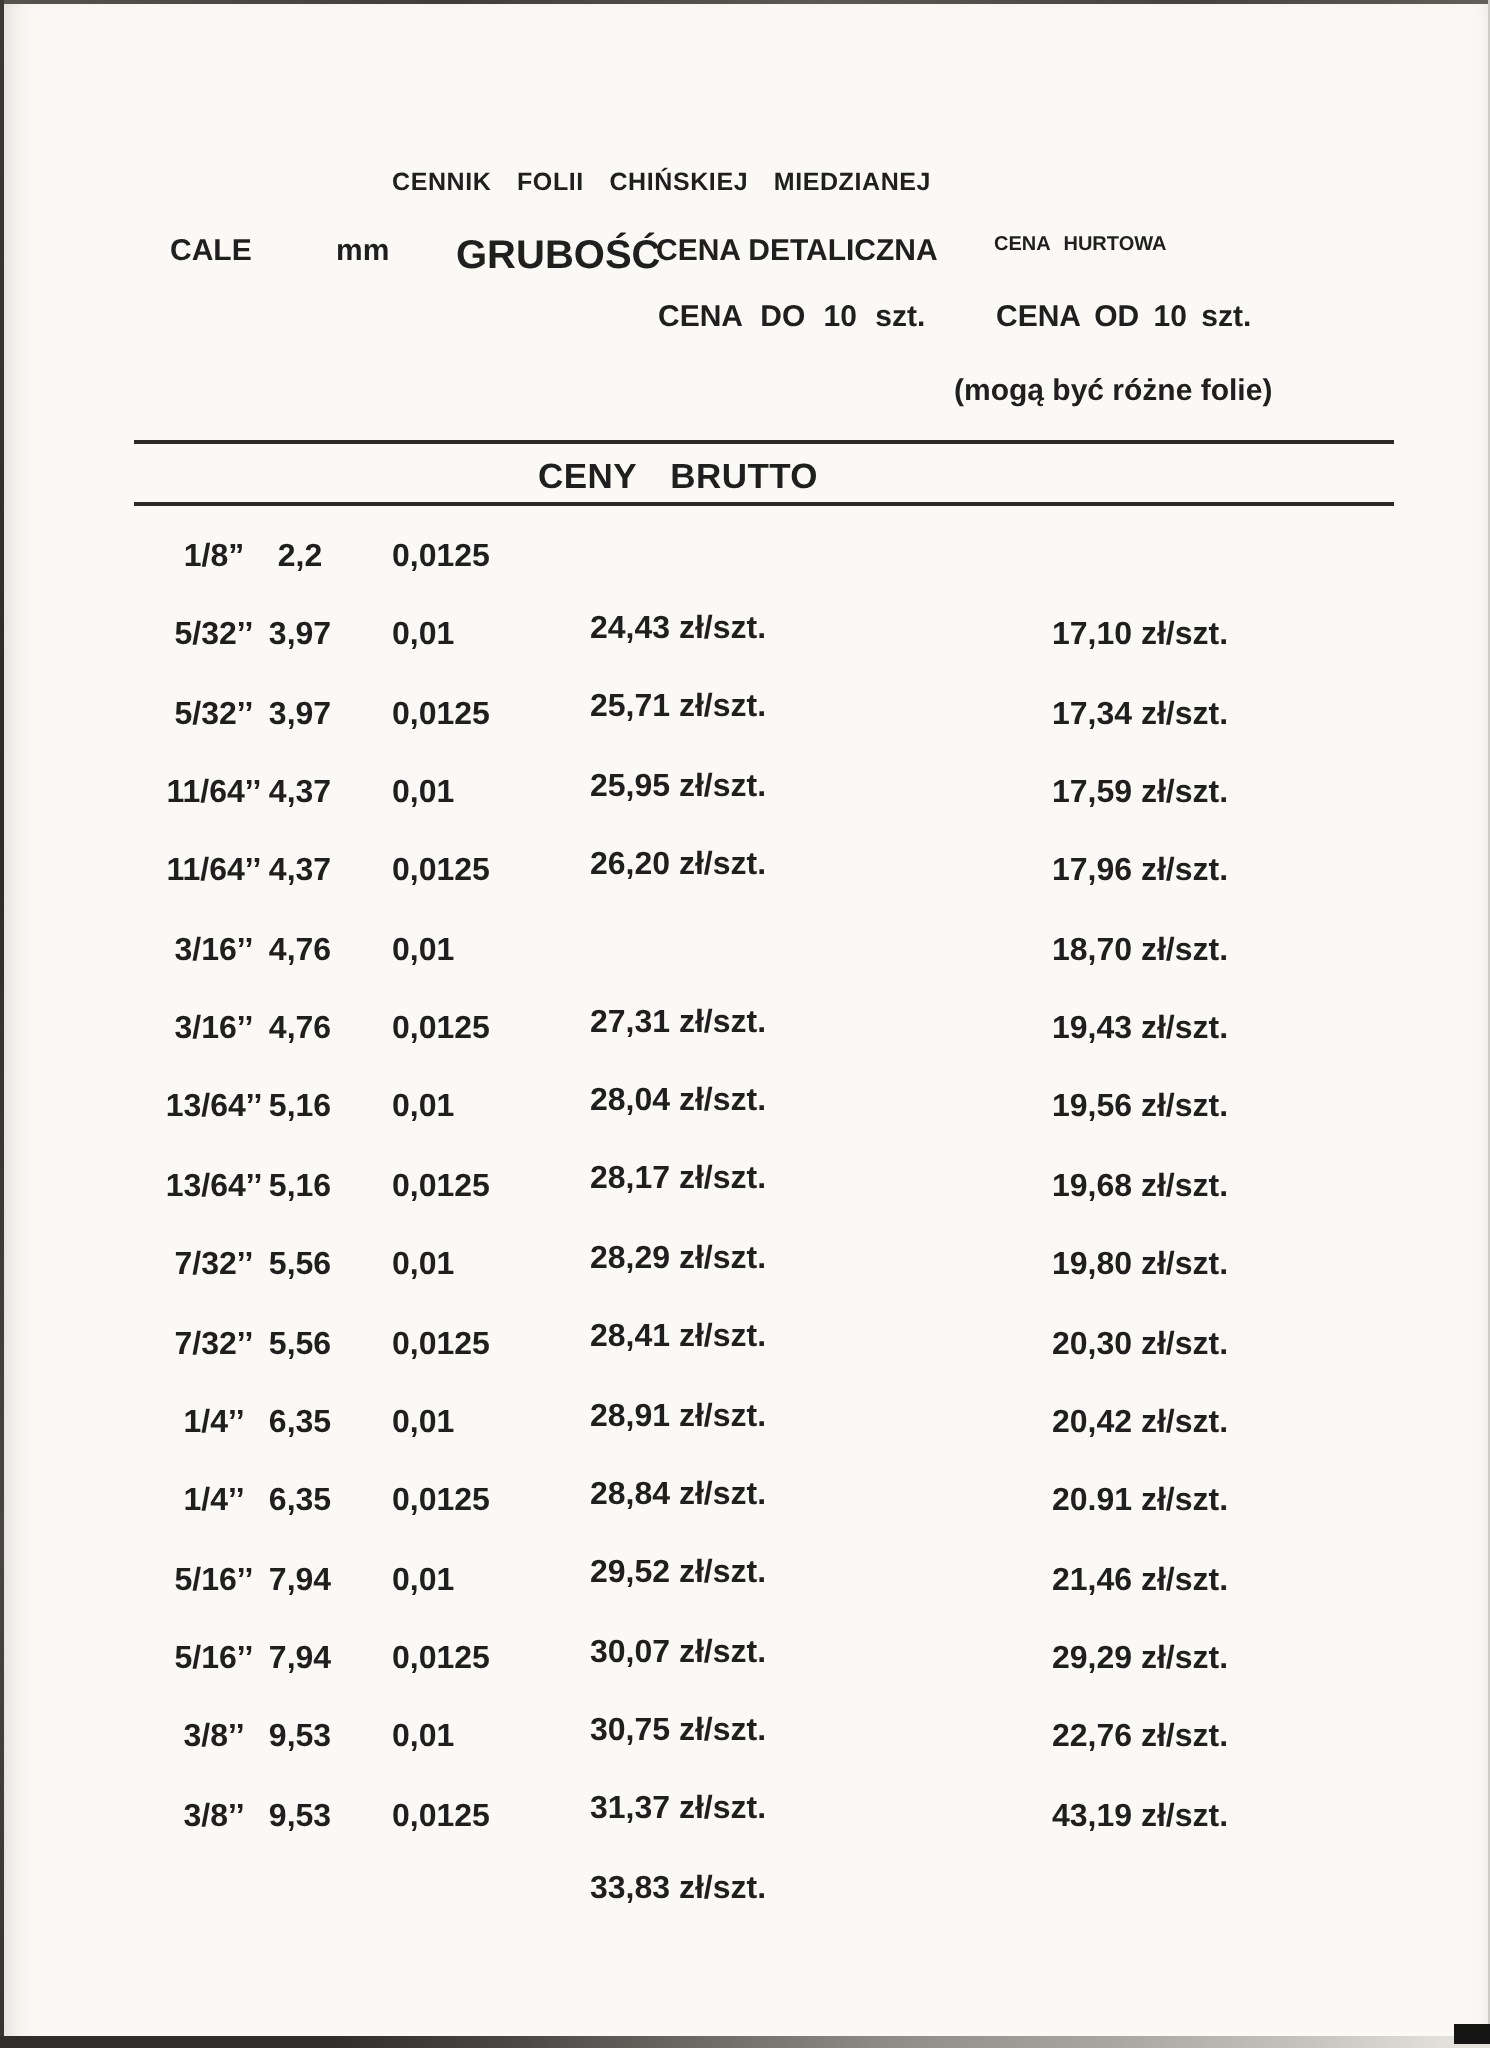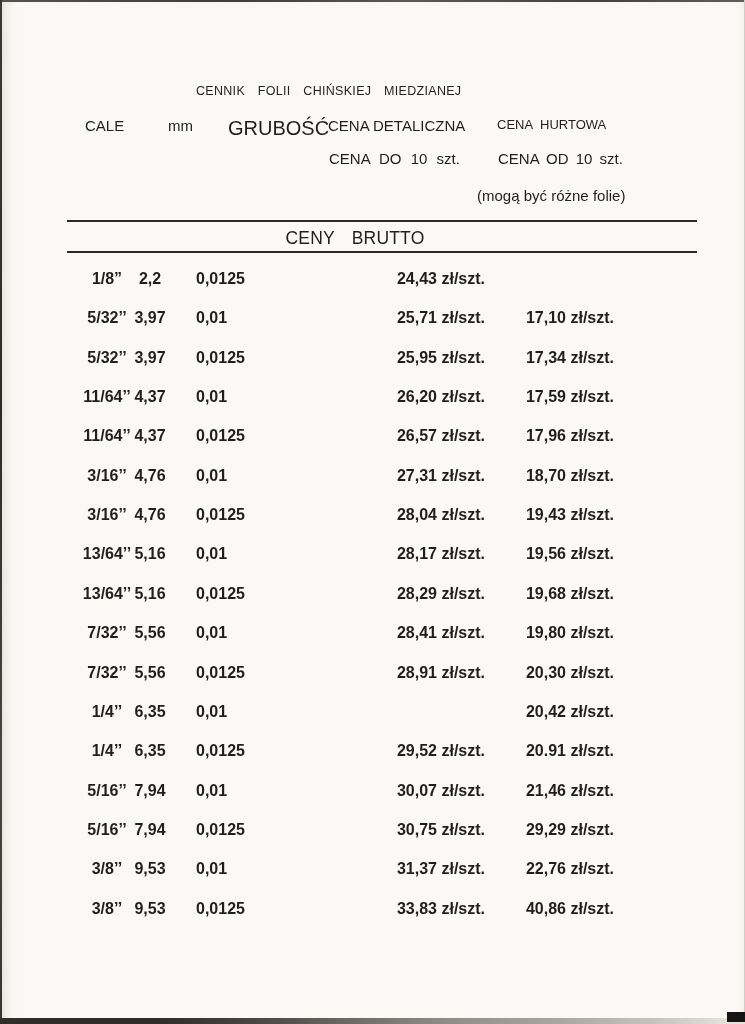--- a/index.html
+++ b/index.html
@@ -35,44 +35,44 @@
     position: absolute; left: 0; bottom: 0; width: 745px; height: 6px;
     background: linear-gradient(to right,
       #2f2e2b 0%, #2f2e2b 22%, #4a4945 35%, #6e6d68 48%,
       #8e8d87 60%, #a8a7a0 75%, #c6c4bd 88%, #e2e0d9 97%);
   }
   .corner-block {
     position: absolute; right: 0; bottom: 2px; width: 18px; height: 10px;
     background: #151513;
   }
   
-  .t { position: absolute; font-weight: normal; white-space: nowrap; }
+  .t { position: absolute; font-weight: bold; white-space: nowrap; }
   .doc-title { top: 84px; left: 196px; font-size: 12.5px; word-spacing: 9px; letter-spacing: 0.3px; }
   .h-cale       { top: 117px; left: 85px;  font-size: 15px; }
   .h-mm         { top: 117px; left: 168px; font-size: 15px; }
   .h-grubosc    { top: 117px; left: 228px; font-size: 20px; }
   .h-detaliczna { top: 117px; left: 328px; font-size: 15px; }
-  .h-hurtowa    { top: 117px; left: 497px; font-size: 13px; word-spacing: 4px; }
+  .h-hurtowa    { top: 117px; left: 497px; font-size: 10px; word-spacing: 4px; }
   .sh-detal     { top: 150px; left: 329px; font-size: 15px; word-spacing: 5px; }
   .sh-hurt      { top: 150px; left: 498px; font-size: 15px; word-spacing: 3px; }
   .note         { top: 187px; left: 477px; font-size: 15px; }
   .rule { position: absolute; left: 67px; width: 630px; height: 2px; background: #2c2b29; }
   .rule-top    { top: 220px; }
   .rule-bottom { top: 251px; }
   .section-heading {
-    top: 228px; left: 75px; width: 560px; text-align: center;
+    top: 228px; left: 59px; width: 560px; text-align: center;
     font-size: 17.5px; word-spacing: 12px; letter-spacing: 0.2px;
   }
   
   .row { position: absolute; left: 0; width: 745px; height: 18px; font-weight: bold; font-size: 16px; padding-left: 16px; }
   .cell { position: absolute; white-space: nowrap; }
   .cell-cale    { left: 62px;  width: 90px;  text-align: center; }
   .cell-mm      { left: 118px; width: 64px;  text-align: center; }
   .cell-grubosc { left: 196px; width: 90px;  text-align: left;   }
-  .cell-detal   { left: 295px; width: 190px; text-align: right; }
+  .cell-detal   { left: 295px; width: 190px; text-align: left; margin-top: 36px; }
   .cell-hurt    { left: 480px; width: 180px; text-align: center; }
 </style>
 </head>
 <body>
 
 <div class="page">
 
   <div class="t doc-title">CENNIK FOLII CHIŃSKIEJ MIEDZIANEJ</div>
 
   <div class="t h-cale">CALE</div>
@@ -114,21 +114,20 @@
         <span class="cell cell-cale">11/64’’</span>
         <span class="cell cell-mm">4,37</span>
         <span class="cell cell-grubosc">0,01</span>
         <span class="cell cell-detal">26,20 zł/szt.</span>
         <span class="cell cell-hurt">17,59 zł/szt.</span>
       </div>
       <div class="row" style="top: 427.4px;">
         <span class="cell cell-cale">11/64’’</span>
         <span class="cell cell-mm">4,37</span>
         <span class="cell cell-grubosc">0,0125</span>
-        <span class="cell cell-detal">26,57 zł/szt.</span>
         <span class="cell cell-hurt">17,96 zł/szt.</span>
       </div>
       <div class="row" style="top: 466.75px;">
         <span class="cell cell-cale">3/16’’</span>
         <span class="cell cell-mm">4,76</span>
         <span class="cell cell-grubosc">0,01</span>
         <span class="cell cell-detal">27,31 zł/szt.</span>
         <span class="cell cell-hurt">18,70 zł/szt.</span>
       </div>
       <div class="row" style="top: 506.1px;">
@@ -163,20 +162,21 @@
         <span class="cell cell-cale">7/32’’</span>
         <span class="cell cell-mm">5,56</span>
         <span class="cell cell-grubosc">0,0125</span>
         <span class="cell cell-detal">28,91 zł/szt.</span>
         <span class="cell cell-hurt">20,30 zł/szt.</span>
       </div>
       <div class="row" style="top: 702.85px;">
         <span class="cell cell-cale">1/4’’</span>
         <span class="cell cell-mm">6,35</span>
         <span class="cell cell-grubosc">0,01</span>
+        <span class="cell cell-detal">28,84 zł/szt.</span>
         <span class="cell cell-hurt">20,42 zł/szt.</span>
       </div>
       <div class="row" style="top: 742.2px;">
         <span class="cell cell-cale">1/4’’</span>
         <span class="cell cell-mm">6,35</span>
         <span class="cell cell-grubosc">0,0125</span>
         <span class="cell cell-detal">29,52 zł/szt.</span>
         <span class="cell cell-hurt">20.91 zł/szt.</span>
       </div>
       <div class="row" style="top: 781.55px;">
@@ -198,21 +198,21 @@
         <span class="cell cell-mm">9,53</span>
         <span class="cell cell-grubosc">0,01</span>
         <span class="cell cell-detal">31,37 zł/szt.</span>
         <span class="cell cell-hurt">22,76 zł/szt.</span>
       </div>
       <div class="row" style="top: 899.6px;">
         <span class="cell cell-cale">3/8’’</span>
         <span class="cell cell-mm">9,53</span>
         <span class="cell cell-grubosc">0,0125</span>
         <span class="cell cell-detal">33,83 zł/szt.</span>
-        <span class="cell cell-hurt">40,86 zł/szt.</span>
+        <span class="cell cell-hurt">43,19 zł/szt.</span>
       </div>
     </div>
 
   <div class="edge-top"></div>
   <div class="edge-left"></div>
   <div class="edge-right"></div>
   <div class="edge-bottom"></div>
   <div class="corner-block"></div>
 
 </div>

